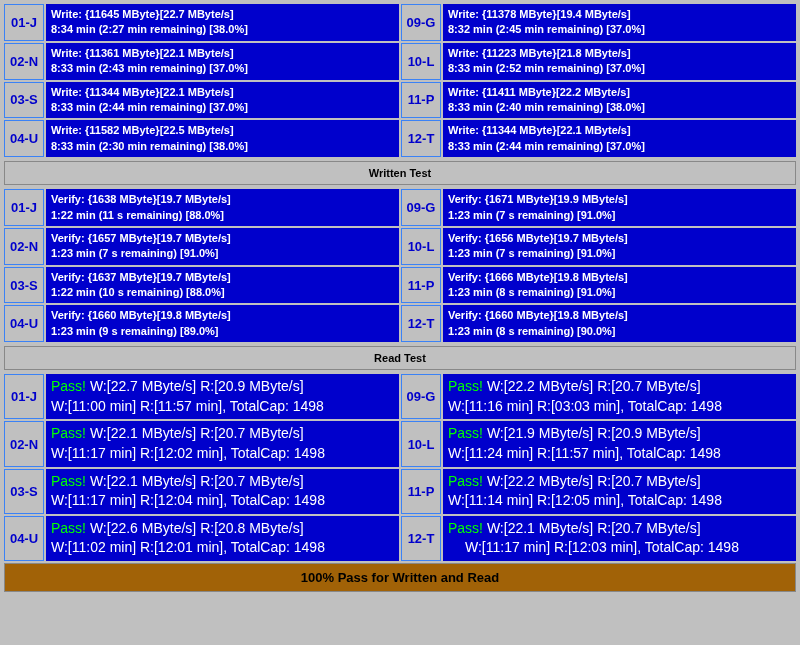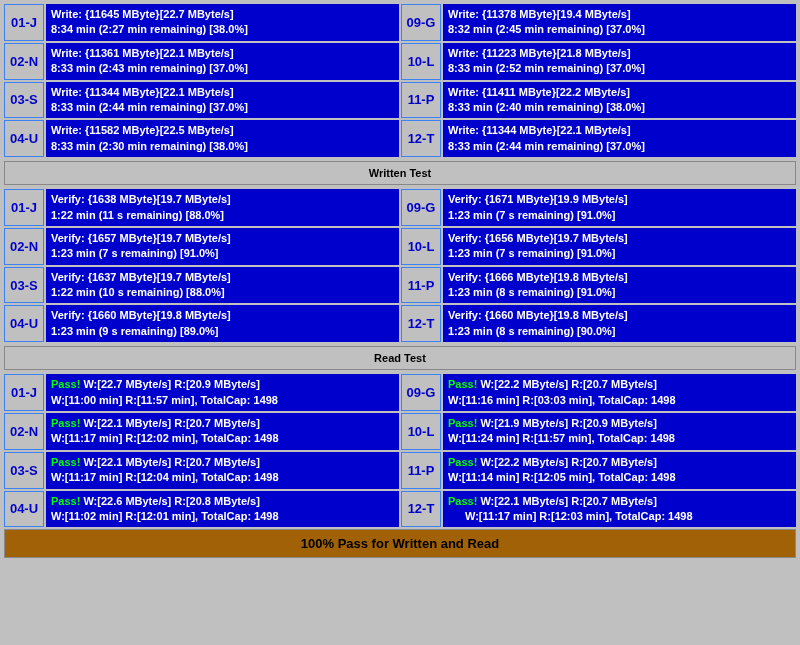--- a/index.html
+++ b/index.html
@@ -33,22 +33,22 @@
       font-size: 11px;
       font-weight: bold;
       color: black;
       margin: 4px 0;
       border: 1px solid #888;
     }
     .pass-cell {
       background: #0000cc;
       color: #00ff00;
       padding: 3px 5px;
-      font-size: 11px;
-      font-weight: bold;
+      font-size: 14px;
+      font-weight: normal;
       line-height: 1.4;
     }
     .status-bar {
       background: #a16207;
       text-align: center;
       padding: 6px;
       font-size: 13px;
       font-weight: bold;
       color: black;
       border: 1px solid #888;

